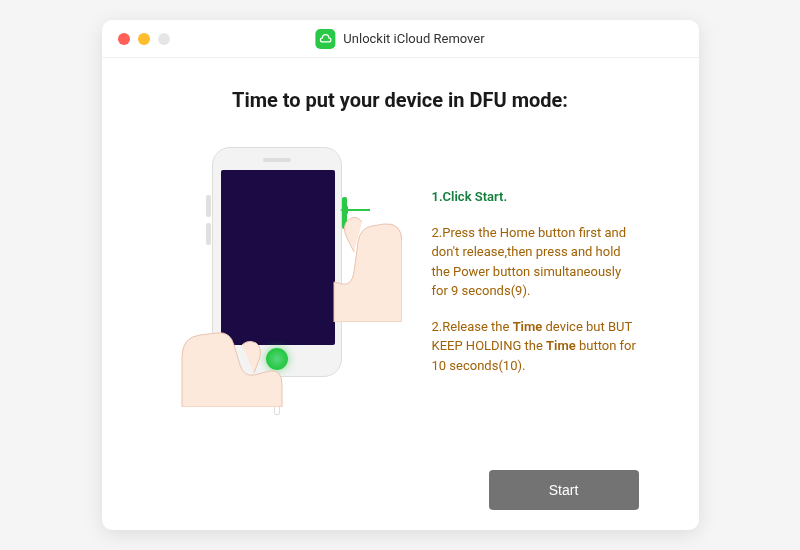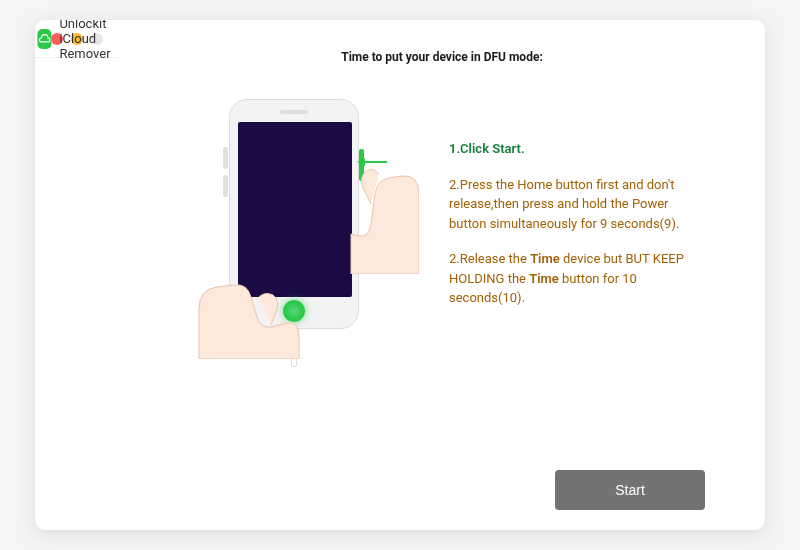--- a/index.html
+++ b/index.html
@@ -10,27 +10,27 @@
     body {
       font-family: -apple-system, BlinkMacSystemFont, "Segoe UI", Roboto, sans-serif;
       background: #f5f5f5;
       display: flex;
       justify-content: center;
       align-items: center;
       width: 800px;
       height: 550px;
     }
     .window {
-      width: 730px;
+      width: 597px;
       height: 510px;
       background: #ffffff;
       border-radius: 10px;
       box-shadow: 0 4px 20px rgba(0,0,0,0.1);
       display: flex;
-      flex-direction: row;
+      flex-direction: column;
       overflow: hidden;
       justify-content: flex-end;
     }
     .titlebar {
       height: 38px;
       display: flex;
       align-items: center;
       padding: 0 16px;
       position: relative;
       border-bottom: 1px solid #f0f0f0;
@@ -70,21 +70,21 @@
       font-weight: 400;
     }
     .content {
       flex: 1;
       padding: 30px 60px 20px 60px;
       display: flex;
       flex-direction: column;
     }
     .page-title {
       text-align: center;
-      font-size: 12px;
+      font-size: 20px;
       font-weight: 700;
       color: #1a1a1a;
       margin-bottom: 35px;
     }
     .main-row {
       display: flex;
       gap: 30px;
       flex: 1;
     }
     .illustration {

